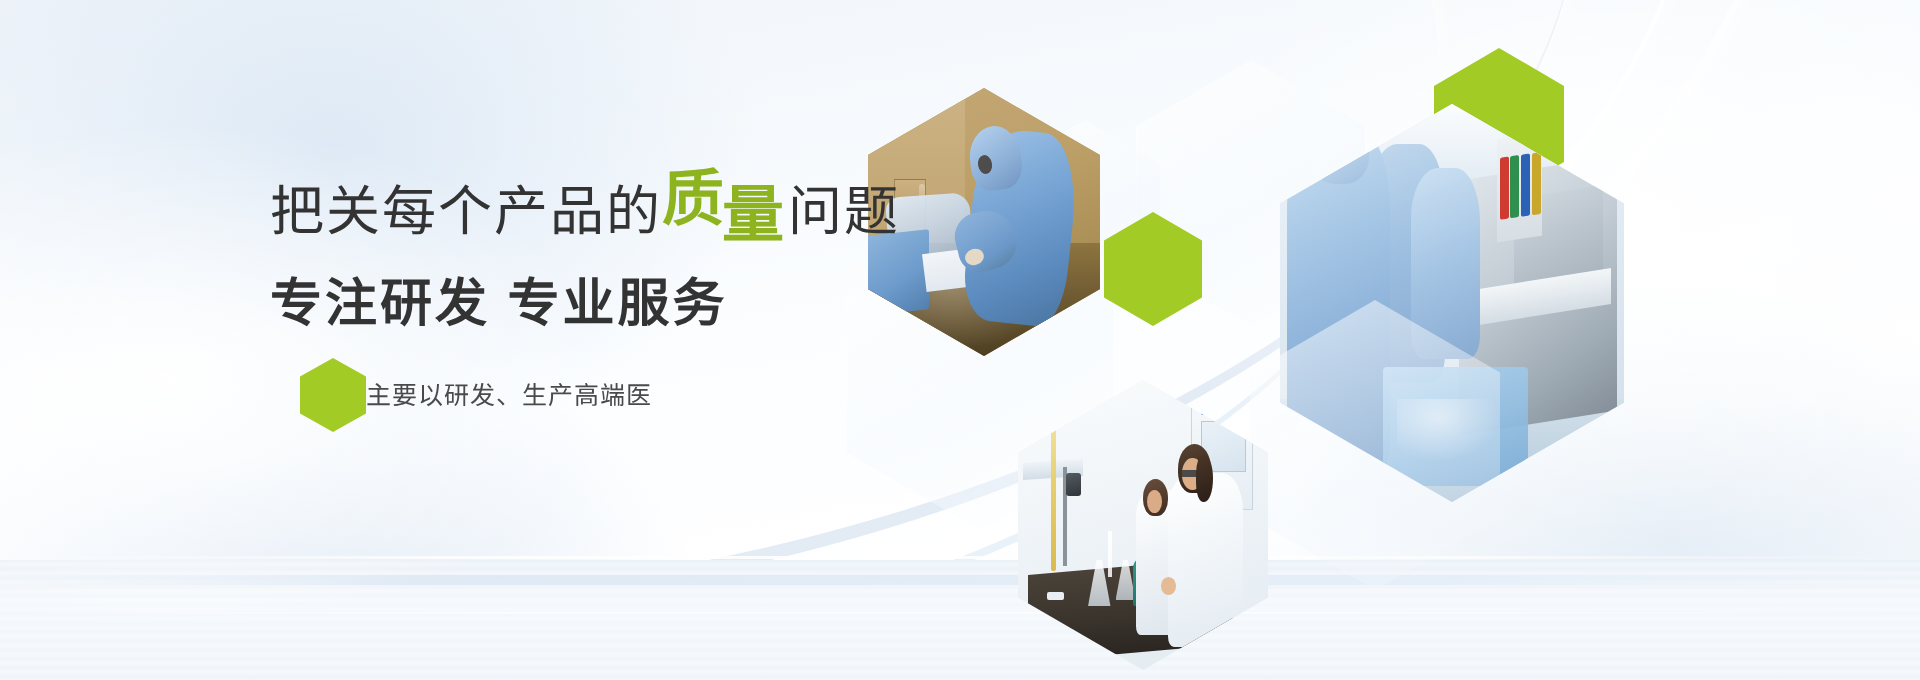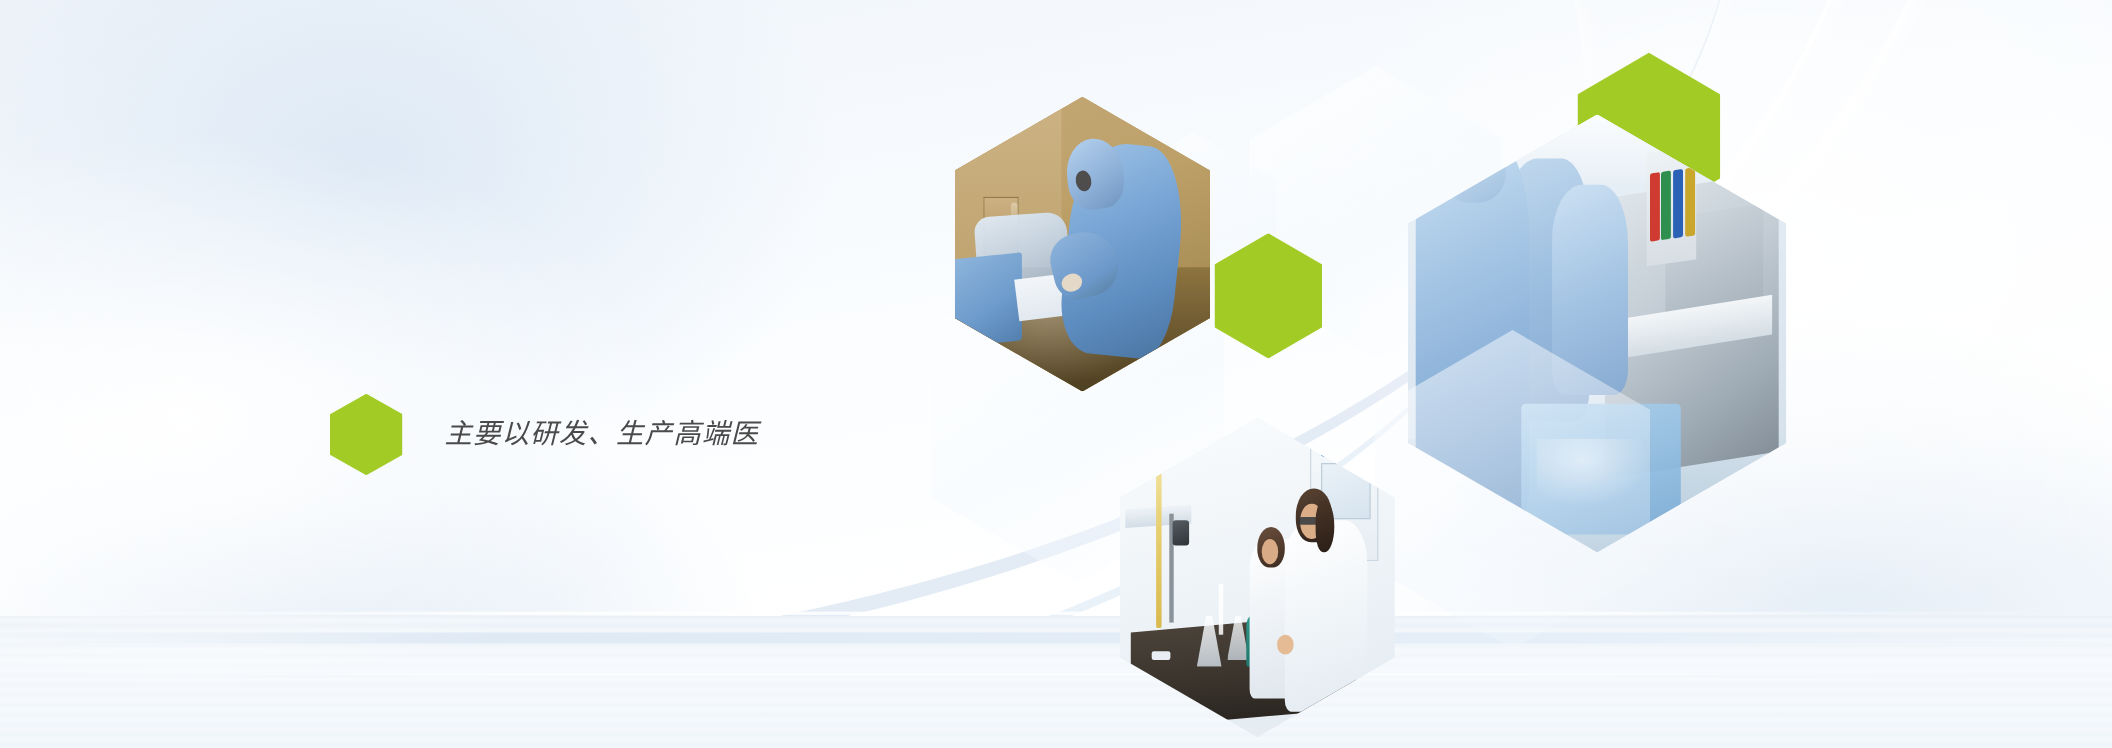--- a/index.html
+++ b/index.html
@@ -94,22 +94,22 @@
     margin-top:22px;color:#333333;font-size:52px;font-weight:700;
     letter-spacing:3px;line-height:66px;white-space:nowrap;
   }
 
   .desc-row{position:absolute;left:300px;top:358px;display:flex;align-items:center;}
   .hex-bullet{
     width:66px;height:74px;background:#A3CB25;flex:0 0 auto;
     clip-path:polygon(50% 0%,100% 25%,100% 75%,50% 100%,0% 75%,0% 25%);
   }
   .desc-text{
-    margin-left:38px;color:#4a4a4a;font-size:25px;line-height:42px;
-    letter-spacing:1px;font-weight:400;white-space:nowrap;font-style:italic;
+    color:#4a4a4a;font-size:25px;line-height:42px;
+    letter-spacing:1px;font-weight:400;white-space:nowrap;
   }
 
   
   .collage{position:absolute;left:0;top:0;width:1920px;height:680px;}
   .hex{
     position:absolute;
     clip-path:polygon(50% 0%,100% 25%,100% 75%,50% 100%,0% 75%,0% 25%);
     overflow:hidden;
   }
   .hex-green{background:#A3CB25;}
@@ -353,20 +353,26 @@
       <div class="p3-coatB"></div>
       <div class="p3-headB"></div>
       <div class="p3-faceB"></div>
       <div class="p3-glasses"></div>
       <div class="p3-hair"></div>
       <div class="p3-handB"></div>
     </div>
 
   </div>
 
+  <div class="copy">
+    <div class="headline">
+      <span class="hl-lead">把关每个产品的</span><span class="hl-accent hl-a1">质</span><span class="hl-accent hl-a2">量</span><span class="hl-tail">问题</span>
+    </div>
+    <div class="headline2">专注研发 专业服务</div>
+  </div>
 
   <div class="desc-row">
     <div class="hex-bullet"></div>
     <div class="desc-text">
       <div>主要以研发、生产高端医</div>
     </div>
   </div>
 
 </div>
 

